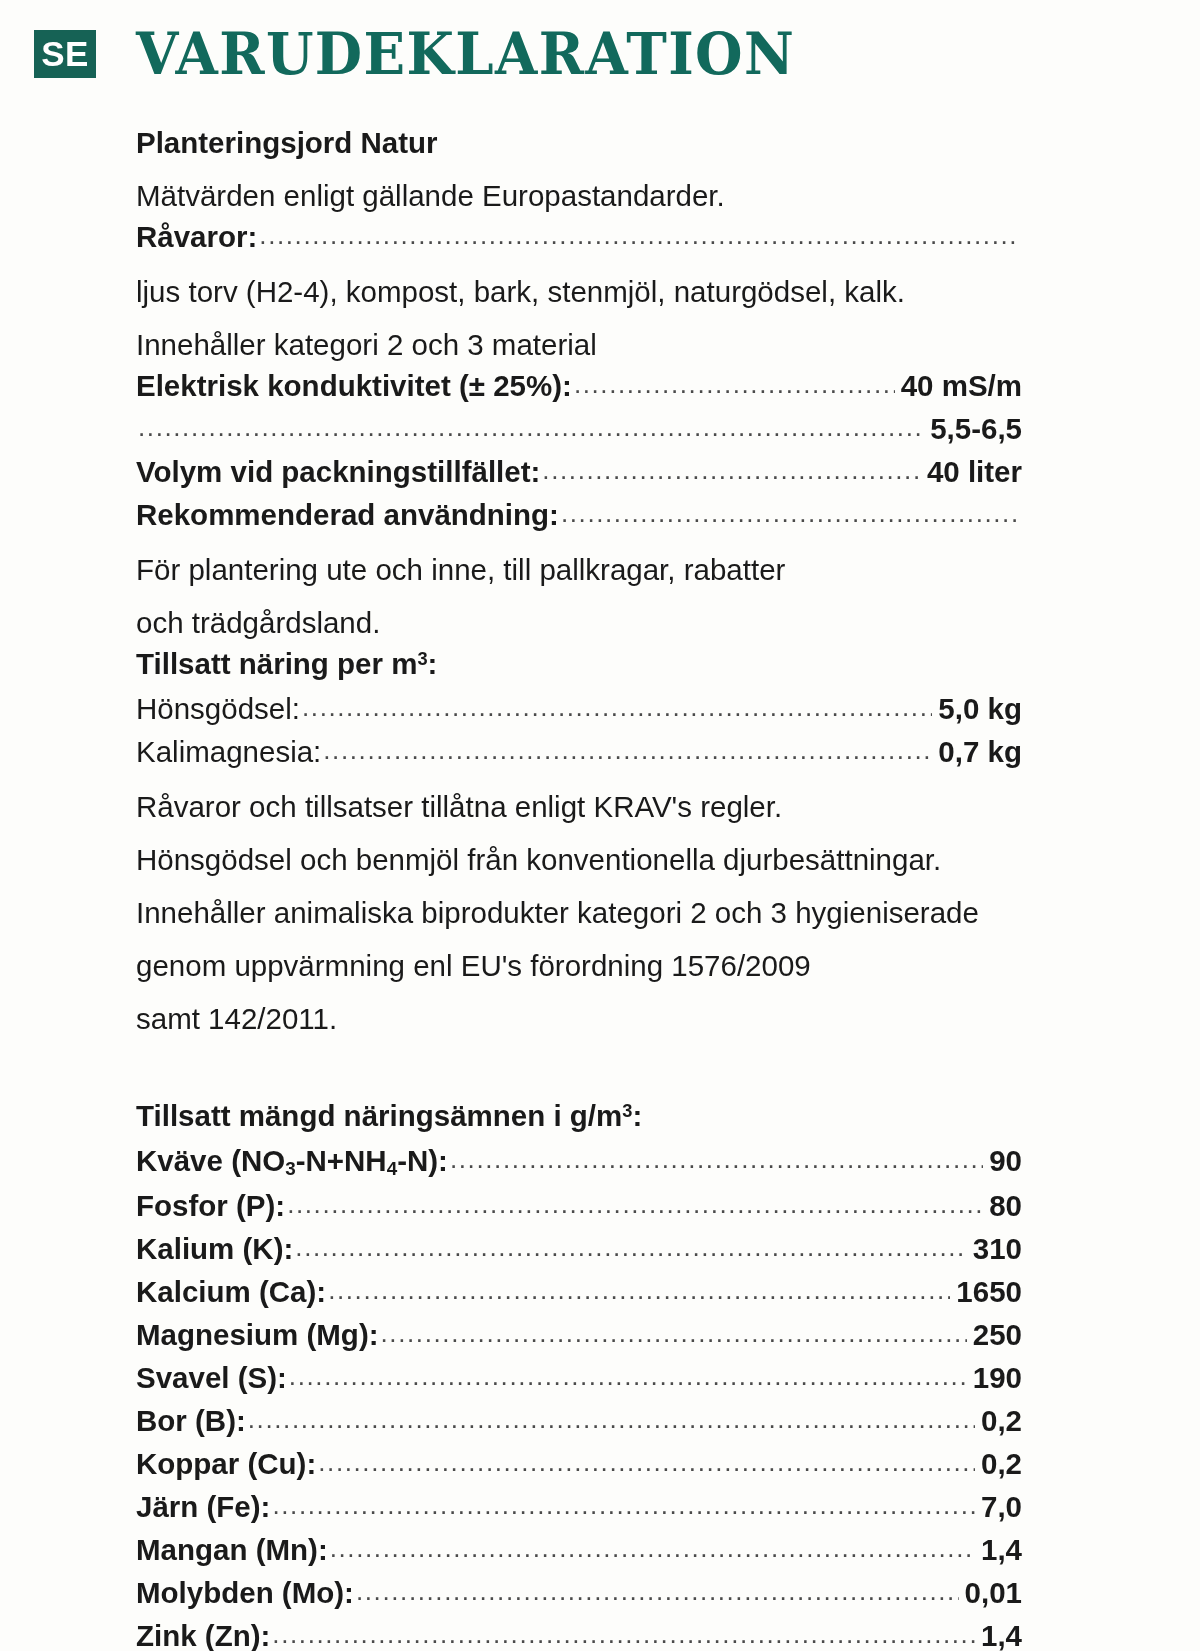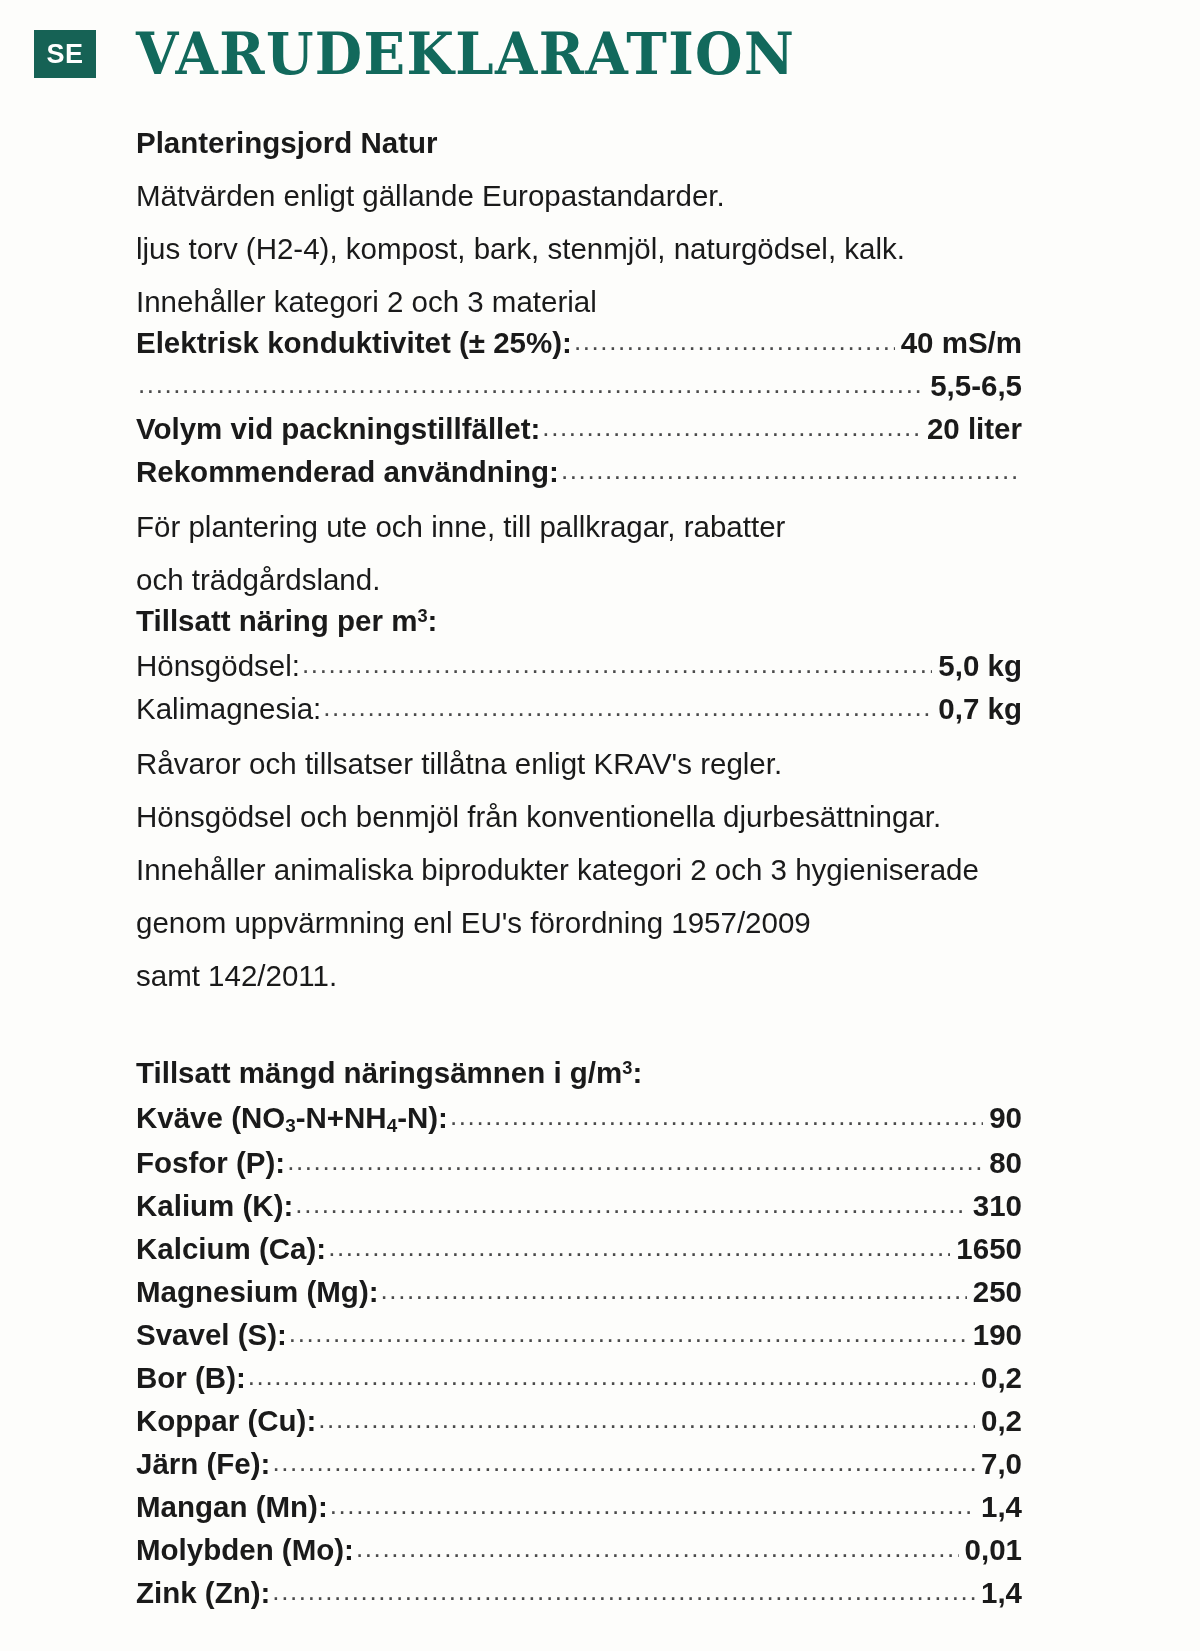--- a/index.html
+++ b/index.html
@@ -32,21 +32,21 @@
     height: 86px;
     box-sizing: border-box;
   }
   .se-badge {
     width: 62px;
     height: 48px;
     background: #166255;
     color: #ffffff;
     font-family: "Liberation Sans", sans-serif;
     font-weight: bold;
-    font-size: 27px;
+    font-size: 35px;
     letter-spacing: 0.5px;
     display: flex;
     align-items: center;
     justify-content: center;
     flex: none;
   }
   .doc-title {
     margin-left: 40px;
     color: #12695c;
     font-family: "DejaVu Serif", serif;
@@ -135,38 +135,43 @@
   <div class="header">
     <div class="se-badge">SE</div>
     <div class="doc-title">VARUDEKLARATION</div>
   </div>
 
   <div class="content">
 
     <span class="ln bold">Planteringsjord Natur</span>
     <span class="ln plain">Mätvärden enligt gällande Europastandarder.</span>
 
+    <div class="row noval">
+      <span class="label">Råvaror:</span>
+      <span class="leader"></span>
+
+    </div>
     <span class="ln plain">ljus torv (H2-4), kompost, bark, stenmjöl, naturgödsel, kalk.</span>
     <span class="ln plain">Innehåller kategori 2 och 3 material</span>
 
     <div class="row">
       <span class="label">Elektrisk konduktivitet (± 25%):</span>
       <span class="leader"></span>
       <span class="value">40 mS/m</span>
     </div>
 
     <div class="row">
       <span class="leader"></span>
       <span class="value">5,5-6,5</span>
     </div>
 
     <div class="row">
       <span class="label">Volym vid packningstillfället:</span>
       <span class="leader"></span>
-      <span class="value">20 liter</span>
+      <span class="value">40 liter</span>
     </div>
 
     <div class="row noval">
       <span class="label">Rekommenderad användning:</span>
       <span class="leader"></span>
 
     </div>
     <span class="ln plain">För plantering ute och inne, till pallkragar, rabatter</span>
     <span class="ln plain">och trädgårdsland.</span>
 
@@ -179,21 +184,21 @@
     </div>
     <div class="row">
       <span class="label reg">Kalimagnesia:</span>
       <span class="leader"></span>
       <span class="value">0,7 kg</span>
     </div>
 
     <span class="ln plain">Råvaror och tillsatser tillåtna enligt KRAV's regler.</span>
     <span class="ln plain">Hönsgödsel och benmjöl från konventionella djurbesättningar.</span>
     <span class="ln plain">Innehåller animaliska biprodukter kategori 2 och 3 hygieniserade</span>
-    <span class="ln plain">genom uppvärmning enl EU's förordning 1957/2009</span>
+    <span class="ln plain">genom uppvärmning enl EU's förordning 1576/2009</span>
     <span class="ln plain">samt 142/2011.</span>
 
     <div class="gap-lg"></div>
 
     <span class="ln bold">Tillsatt mängd näringsämnen i g/m<sup>3</sup>:</span>
 
     <div class="row">
       <span class="label">Kväve (NO<sub>3</sub>-N+NH<sub>4</sub>-N):</span>
       <span class="leader"></span>
       <span class="value">90</span>

